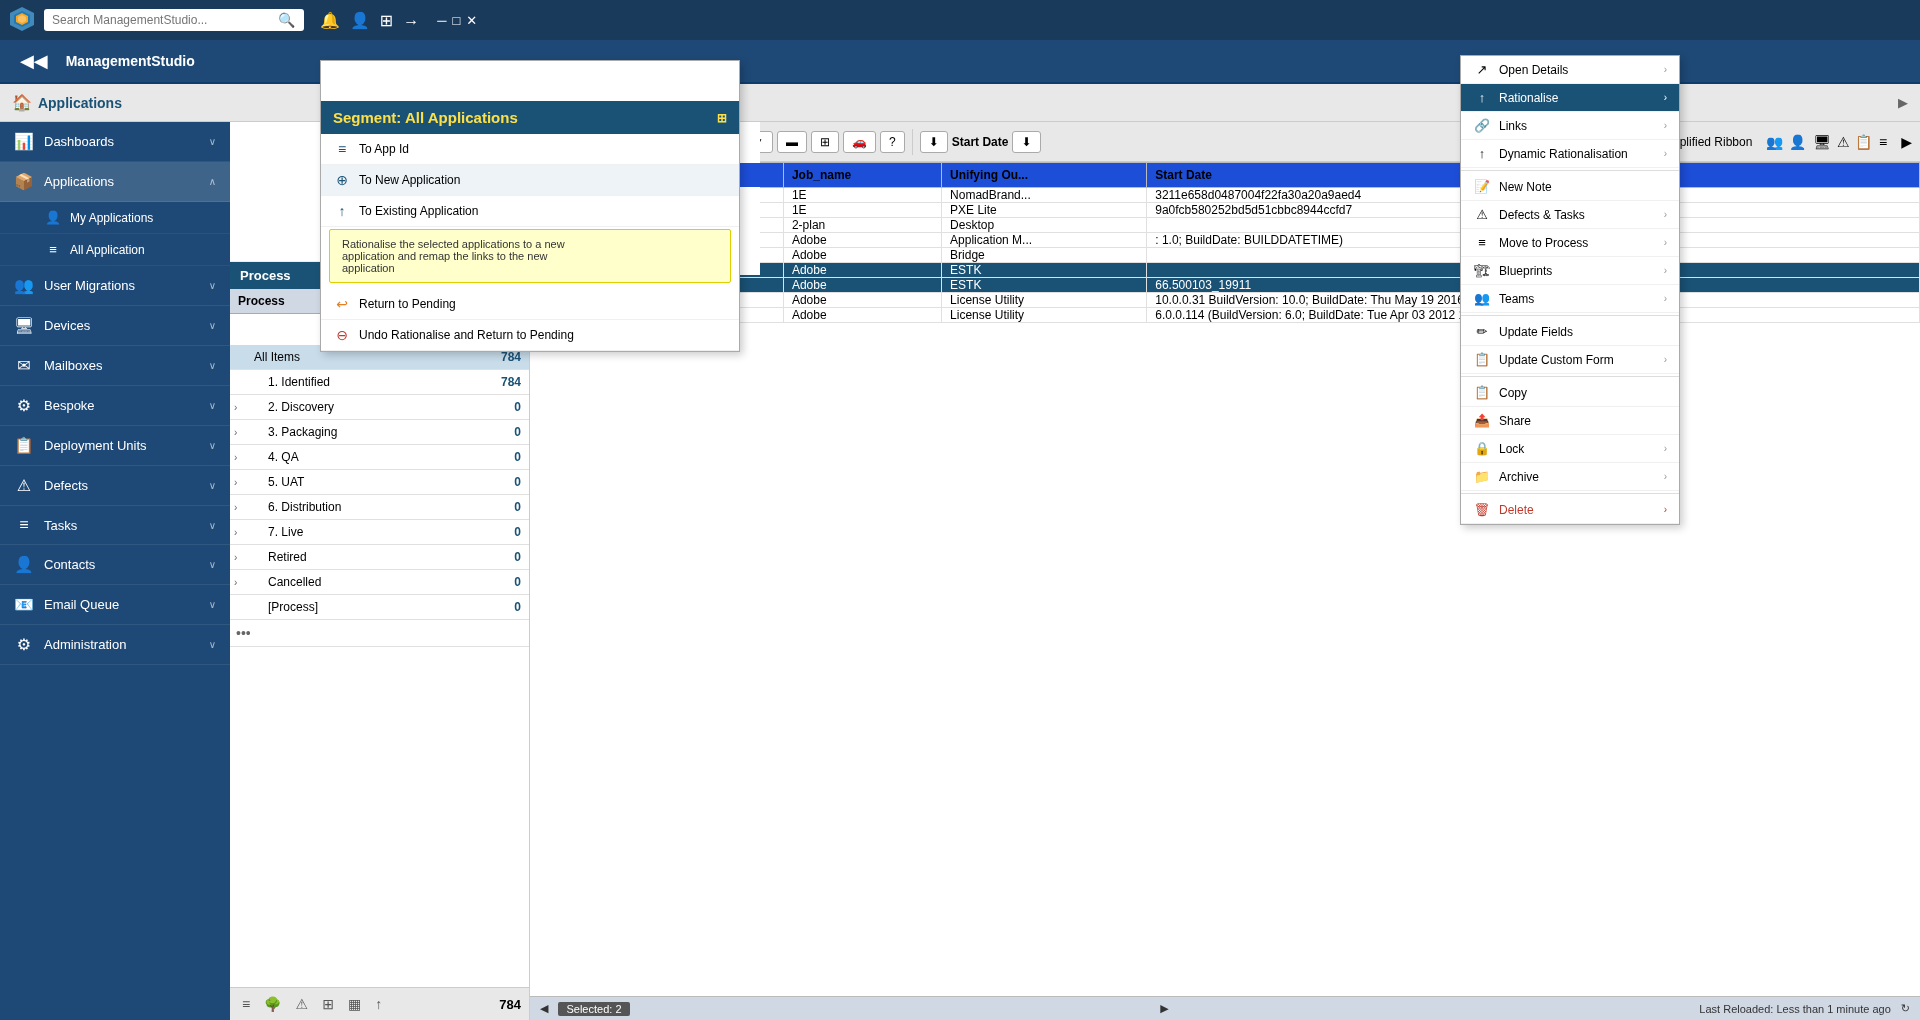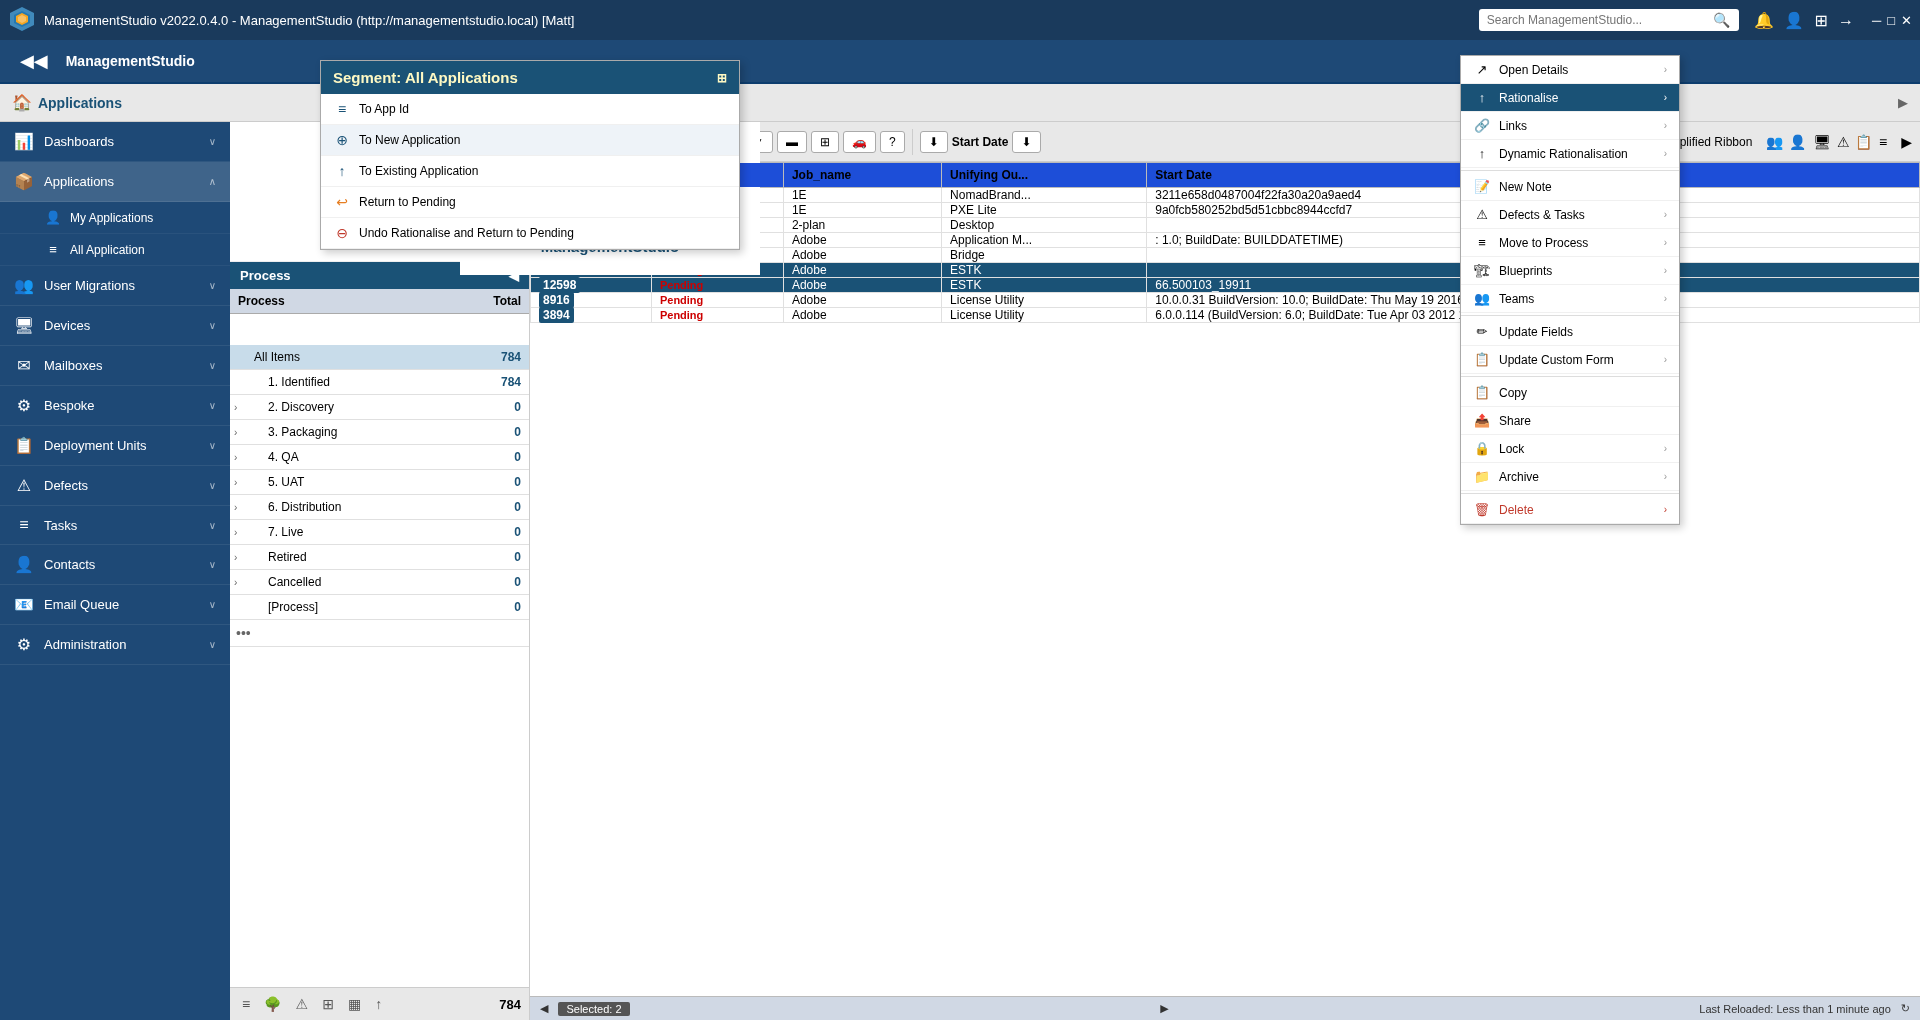--- a/index.html
+++ b/index.html
@@ -131,22 +131,22 @@
       z-index: 100; pointer-events: none;
     }
 
     
     #segment-dropdown {
       position: absolute; left: 320px; top: 60px;
       background: white; border: 1px solid #aaa; box-shadow: 3px 3px 8px rgba(0,0,0,0.2);
       width: 420px; z-index: 200;
     }
     #segment-dropdown .seg-header {
-      background: #1a5276; color: #fef9c3; padding: 8px 12px; font-size: 15px; font-weight: 700;
-      display: flex; align-items: center; justify-content: space-between;
+      background: #1a5276; color: #fde047; padding: 8px 12px; font-size: 15px; font-weight: 700;
+      display: flex; align-items: center; justify-content: space-between; margin-top: 40px;
     }
     .seg-menu-item {
       display: flex; align-items: center; gap: 8px; padding: 7px 12px; cursor: pointer;
       border-bottom: 1px solid #f0f0f0; font-size: 12px;
     }
     .seg-menu-item .sm-icon { font-size: 14px; width: 18px; text-align: center; color: #1a5276; }
     .seg-menu-item .sm-label { flex: 1; }
     .seg-tooltip {
       background: #ffffcc; border: 1px solid #e0d000; padding: 8px 12px;
       font-size: 11px; color: #333; margin: 2px 8px 6px 8px; border-radius: 2px;
@@ -180,21 +180,20 @@
 <div id="title-bar">
 
   <div>
     <svg class="app-logo" viewBox="0 0 28 28">
       <polygon points="14,2 26,8 26,20 14,26 2,20 2,8" fill="#4a9fd4" opacity="0.8"></polygon>
       <polygon points="14,6 22,10 22,18 14,22 6,18 6,10" fill="#2176ae" opacity="0.9"></polygon>
       <polygon points="14,8 20,11 20,17 14,20 8,17 8,11" fill="#f5a623"></polygon>
       <polygon points="14,10 18,12 18,16 14,18 10,16 10,12" fill="#fff" opacity="0.3"></polygon>
     </svg>
   </div>
-  <span class="title-text">ManagementStudio v2022.0.4.0 - ManagementStudio (http://managementstudio.local) [Matt]</span>
   <div class="search-box">
     <input type="text" placeholder="Search ManagementStudio..." style="">
     <span style="color:#666;font-size:14px;">🔍</span>
   </div>
   <div class="title-icons">
     <span style="cursor:pointer;">🔔</span>
     <span style="cursor:pointer;">👤</span>
     <span style="cursor:pointer;">⊞</span>
     <span style="cursor:pointer;">→</span>
   </div>
@@ -538,20 +537,23 @@
         <span class="sm-label">To App Id</span>
       </div>
       <div class="seg-menu-item" style="background:#eef3f8;">
         <span class="sm-icon">⊕</span>
         <span class="sm-label">To New Application</span>
       </div>
       <div class="seg-menu-item">
         <span class="sm-icon">↑</span>
         <span class="sm-label">To Existing Application</span>
       </div>
+      <div class="seg-tooltip">
+        Rationalise the selected applications to a new<br>application and remap the links to the new<br>application
+      </div>
       <div class="seg-menu-item">
         <span class="sm-icon" style="color:#e67e22;">↩</span>
         <span class="sm-label">Return to Pending</span>
       </div>
       <div class="seg-menu-item">
         <span class="sm-icon" style="color:#c0392b;">⊖</span>
         <span class="sm-label">Undo Rationalise and Return to Pending</span>
       </div>
     </div>
 

